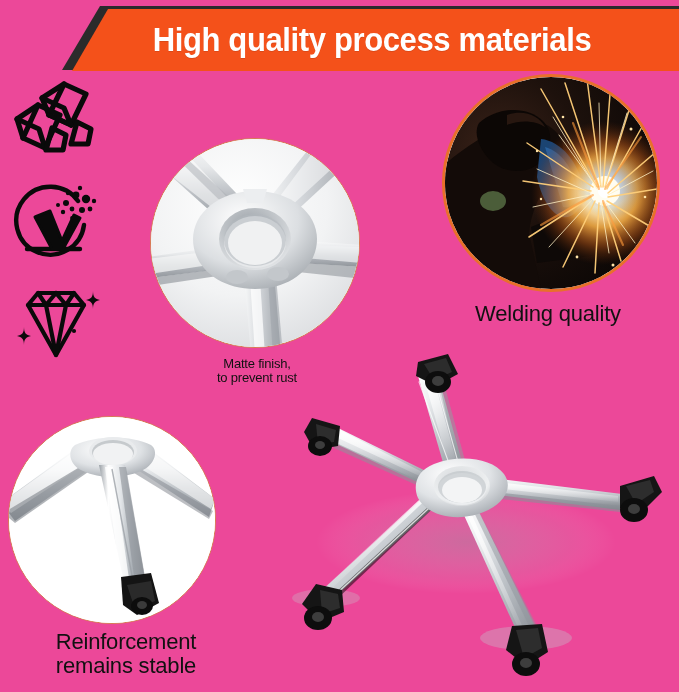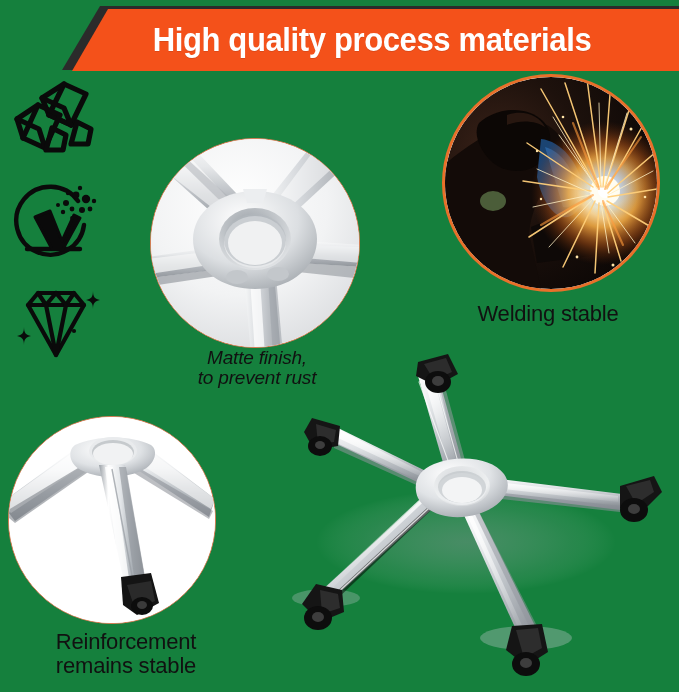--- a/index.html
+++ b/index.html
@@ -8,21 +8,21 @@
     padding: 0;
     background: #ffffff;
   }
   body {
     font-family: "Liberation Sans", sans-serif;
   }
   #page {
     position: relative;
     width: 679px;
     height: 692px;
-    background: #15803d;
+    background: #ec4899;
     overflow: hidden;
   }
 
   
   .banner-wrap {
     position: absolute;
     left: 0;
     top: 0;
     width: 679px;
     height: 86px;
@@ -96,21 +96,21 @@
     letter-spacing: -0.2px;
     white-space: pre-line;
     font-weight: 400;
   }
 
   #panel-matte { left: 150px; top: 138px; width: 214px; }
   #panel-matte .circle-img {
     width: 208px; height: 208px;
     border: 1.6px solid #d77b52;
   }
-  #panel-matte .circle-caption { margin-top: 0; font-size: 19px; font-style: italic; }
+  #panel-matte .circle-caption { margin-top: 9px; font-size: 13px; }
 
   #panel-welding { left: 432px; top: 74px; width: 232px; }
   #panel-welding .circle-img {
     width: 212px; height: 212px;
     margin-left: 10px;
     border: 3px solid #e8702a;
   }
   #panel-welding .circle-caption { margin-top: 10px; font-size: 22px; }
 
   #panel-reinforce { left: 8px; top: 416px; width: 214px; }
@@ -375,21 +375,21 @@
             <circle cx="186" cy="52" r="1.5"></circle>
             <circle cx="200" cy="120" r="1.3"></circle>
             <circle cx="132" cy="180" r="1.4"></circle>
             <circle cx="96" cy="122" r="1.2"></circle>
             <circle cx="168" cy="188" r="1.5"></circle>
             <circle cx="92" cy="74" r="1.2"></circle>
           </g>
         </g>
       </svg>
     </div>
-    <div class="circle-caption">Welding stable</div>
+    <div class="circle-caption">Welding quality</div>
   </div>
 
   <div class="circle-panel" id="panel-reinforce">
     <div class="circle-img">
       <svg width="206" height="206" viewBox="0 0 206 206">
         <defs>
           <linearGradient id="rf-arm" x1="0" y1="0" x2="0" y2="1">
             <stop offset="0%" stop-color="#ffffff"></stop>
             <stop offset="30%" stop-color="#eceef0"></stop>
             <stop offset="65%" stop-color="#b7bcc1"></stop>

